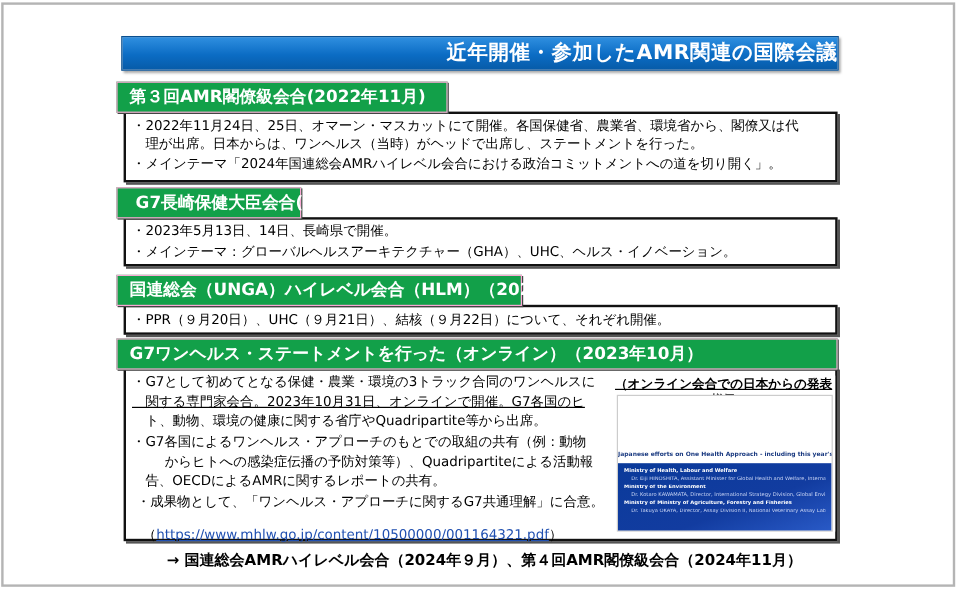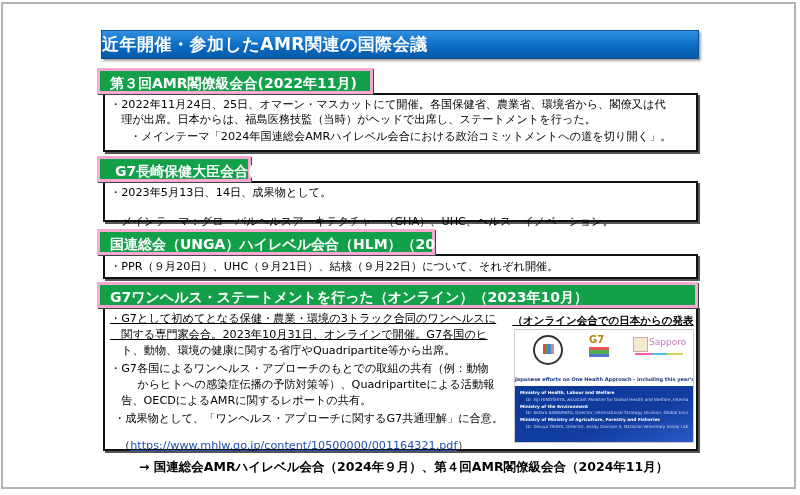--- a/index.html
+++ b/index.html
@@ -9,29 +9,29 @@
   }
   .frame {
     position: absolute; left: 1px; top: 2px; width: 795px; height: 487px;
     border: 2px solid #b4b4b4; box-sizing: border-box; background: #fff;
   }
   .title-banner {
     position: absolute; left: 101px; top: 30px; width: 598px; height: 29px;
     background: linear-gradient(180deg, #2f8fe0 0%, #0b6cc4 55%, #075ba8 100%);
     border: 1px solid #0a4f8f; box-sizing: border-box;
     box-shadow: 2px 2px 2px rgba(0,0,0,0.35);
-    color: #fff; font-weight: bold; font-size: 17px; text-align: left; line-height: 27px;
+    color: #fff; font-weight: bold; font-size: 17px; text-align: right; line-height: 27px;
     letter-spacing: 0.5px;
   }
   .section-box {
     position: absolute; border: 2px solid #111; background: #fff; box-sizing: border-box;
     box-shadow: 2px 2px 0 #555;
   }
   .section-header {
-    position: absolute; background: #12a049; border: 3px solid #f9a8d4; box-sizing: border-box;
+    position: absolute; background: #12a049; border: 1px solid #f9a8d4; box-sizing: border-box;
     color: #fff; font-weight: bold; font-size: 14px; line-height: 24px; padding-left: 10px;
     white-space: nowrap; box-shadow: 1px 1px 0 #444;
   }
   .bullet {
     position: absolute; font-size: 11.2px; line-height: 16px; white-space: nowrap; color: #000;
   }
   .link { color: #1f4fb0; text-decoration: underline; }
   .photo {
     position: absolute; left: 510px; top: 313px; width: 186px; height: 130px; background: #fff;
   }
@@ -76,62 +76,48 @@
 </head>
 <body>
 
 <div class="frame"></div>
 
 <div class="title-banner">近年開催・参加したAMR関連の国際会議</div>
 
 <div class="section-box" style="left:103px; top:93px; width:595px; height:59px;"></div>
 <div class="section-header" style="left:97px; top:68px; width:276px; height:26px;">第３回AMR閣僚級会合(2022年11月)</div>
 <div class="bullet" style="left:110px; top:97px;">・2022年11月24日、25日、オマーン・マスカットにて開催。各国保健省、農業省、環境省から、閣僚又は代</div>
-<div class="bullet" style="left:110px; top:112px;">　理が出席。日本からは、福島医務技監（当時）がヘッドで出席し、ステートメントを行った。</div>
-<div class="bullet" style="left:110px; top:129px;margin-left:20px;">・メインテーマ「2024年国連総会AMRハイレベル会合における政治コミットメントへの道を切り開く」。</div>
+<div class="bullet" style="left:110px; top:112px;">　理が出席。日本からは、ワンヘルス（当時）がヘッドで出席し、ステートメントを行った。</div>
+<div class="bullet" style="left:110px; top:129px;">・メインテーマ「2024年国連総会AMRハイレベル会合における政治コミットメントへの道を切り開く」。</div>
 
 <div class="section-box" style="left:103px; top:181px; width:595px; height:41px;"></div>
 <div class="section-header" style="left:97px; top:156px; width:154px; height:26px; padding-left:15px;">G7長崎保健大臣会合(2023年５月)</div>
-<div class="bullet" style="left:110px; top:185px;">・2023年5月13日、14日、成果物として。</div>
-<div class="bullet" style="left:110px; top:214px;">・メインテーマ：グローバルヘルスアーキテクチャー（GHA）、UHC、ヘルス・イノベーション。</div>
+<div class="bullet" style="left:110px; top:185px;">・2023年5月13日、14日、長崎県で開催。</div>
+<div class="bullet" style="left:110px; top:202px;">・メインテーマ：グローバルヘルスアーキテクチャー（GHA）、UHC、ヘルス・イノベーション。</div>
 
 <div class="section-box" style="left:103px; top:254px; width:595px; height:25px;"></div>
 <div class="section-header" style="left:97px; top:229px; width:338px; height:26px;">国連総会（UNGA）ハイレベル会合（HLM）（2023年９月）</div>
 <div class="bullet" style="left:110px; top:259px;">・PPR（９月20日）、UHC（９月21日）、結核（９月22日）について、それぞれ開催。</div>
 
 <div class="section-box" style="left:103px; top:306px; width:595px; height:145px;"></div>
 <div class="section-header" style="left:97px; top:282px; width:601px; height:26px;">G7ワンヘルス・ステートメントを行った（オンライン）（2023年10月）</div>
-<div class="bullet" style="left:110px; top:311px;text-decoration:underline;">・G7として初めてとなる保健・農業・環境の3トラック合同のワンヘルスに</div>
+<div class="bullet" style="left:110px; top:311px;">・G7として初めてとなる保健・農業・環境の3トラック合同のワンヘルスに</div>
 <div class="bullet" style="left:110px; top:327px;text-decoration:underline;">　関する専門家会合。2023年10月31日、オンラインで開催。G7各国のヒ</div>
 <div class="bullet" style="left:110px; top:343px;">　ト、動物、環境の健康に関する省庁やQuadripartite等から出席。</div>
 <div class="bullet" style="left:110px; top:361px;">・G7各国によるワンヘルス・アプローチのもとでの取組の共有（例：動物</div>
 <div class="bullet" style="left:126px; top:377px;">　からヒトへの感染症伝播の予防対策等）、Quadripartiteによる活動報</div>
 <div class="bullet" style="left:110px; top:393px;">　告、OECDによるAMRに関するレポートの共有。</div>
 <div class="bullet" style="left:114px; top:411px;">・成果物として、「ワンヘルス・アプローチに関するG7共通理解」に合意。</div>
 <div class="bullet" style="left:119px; top:438px;">
   <span>（</span><span class="link">https://www.mhlw.go.jp/content/10500000/001164321.pdf</span><span>）</span>
 </div>
 
 <div class="photo">
   <div class="photo-caption">（オンライン会合での日本からの発表の様子）</div>
   <div class="slide">
-    <div class="slide-logos">
-      <div class="logo logo1">
-          <div class="mini"></div>
-        </div>
-      <div class="logo logo2">
-          <div class="g7">G7</div>
-          <div class="bars"></div>
-        </div>
-      <div class="logo logo3">
-          <div class="sq"></div>
-          <div class="txt">Sapporo</div>
-          <div class="line"></div>
-        </div>
-    </div>
     <div class="slide-title">Japanese efforts on One Health Approach - including this year's G7 presidency</div>
     <div class="slide-blue">
       <div class="org">Ministry of Health, Labour and Welfare</div>
       <div class="person">Dr. Eiji HINOSHITA, Assistant Minister for Global Health and Welfare, International Affairs Division</div>
       <div class="org">Ministry of the Environment</div>
       <div class="person">Dr. Kotaro KAWAMATA, Director, International Strategy Division, Global Environment Bureau</div>
       <div class="org">Ministry of Ministry of Agriculture, Forestry and Fisheries</div>
       <div class="person">Dr. Takuya OKAYA, Director, Assay Division II, National Veterinary Assay Laboratory</div>
     </div>
   </div>

